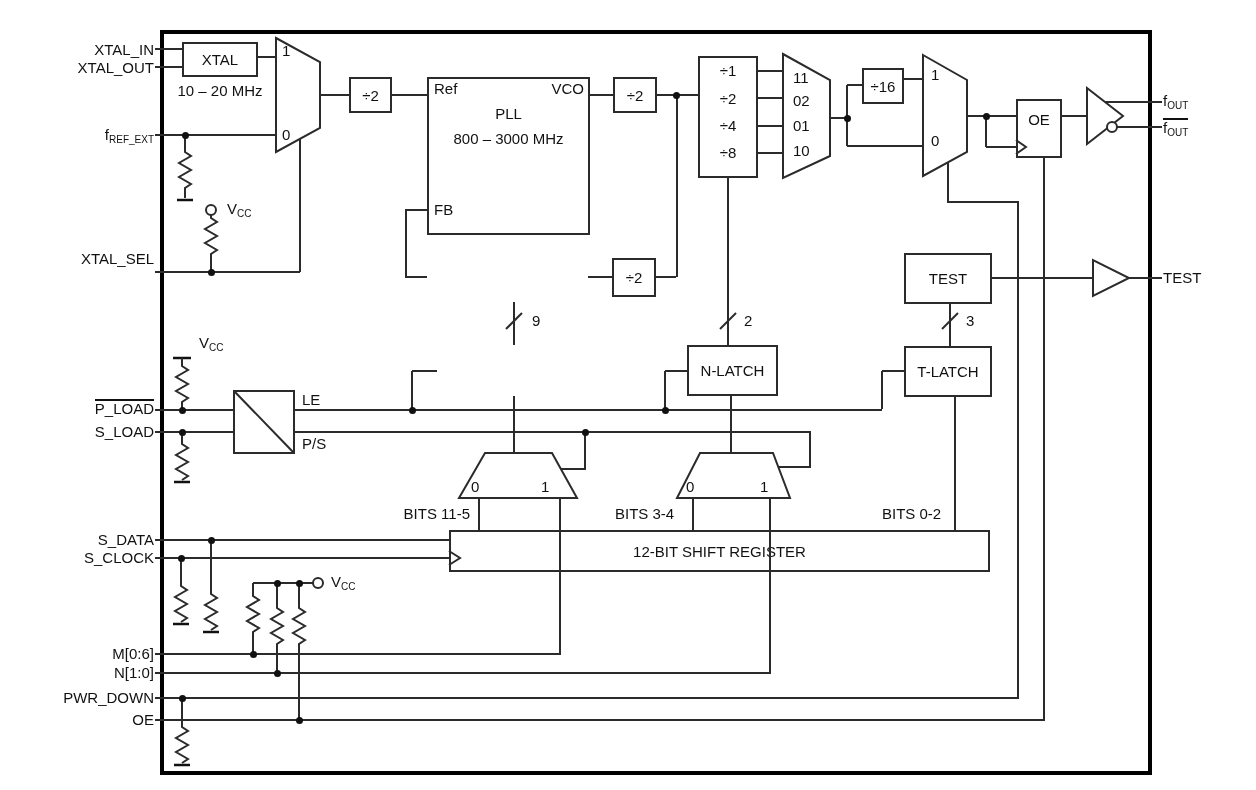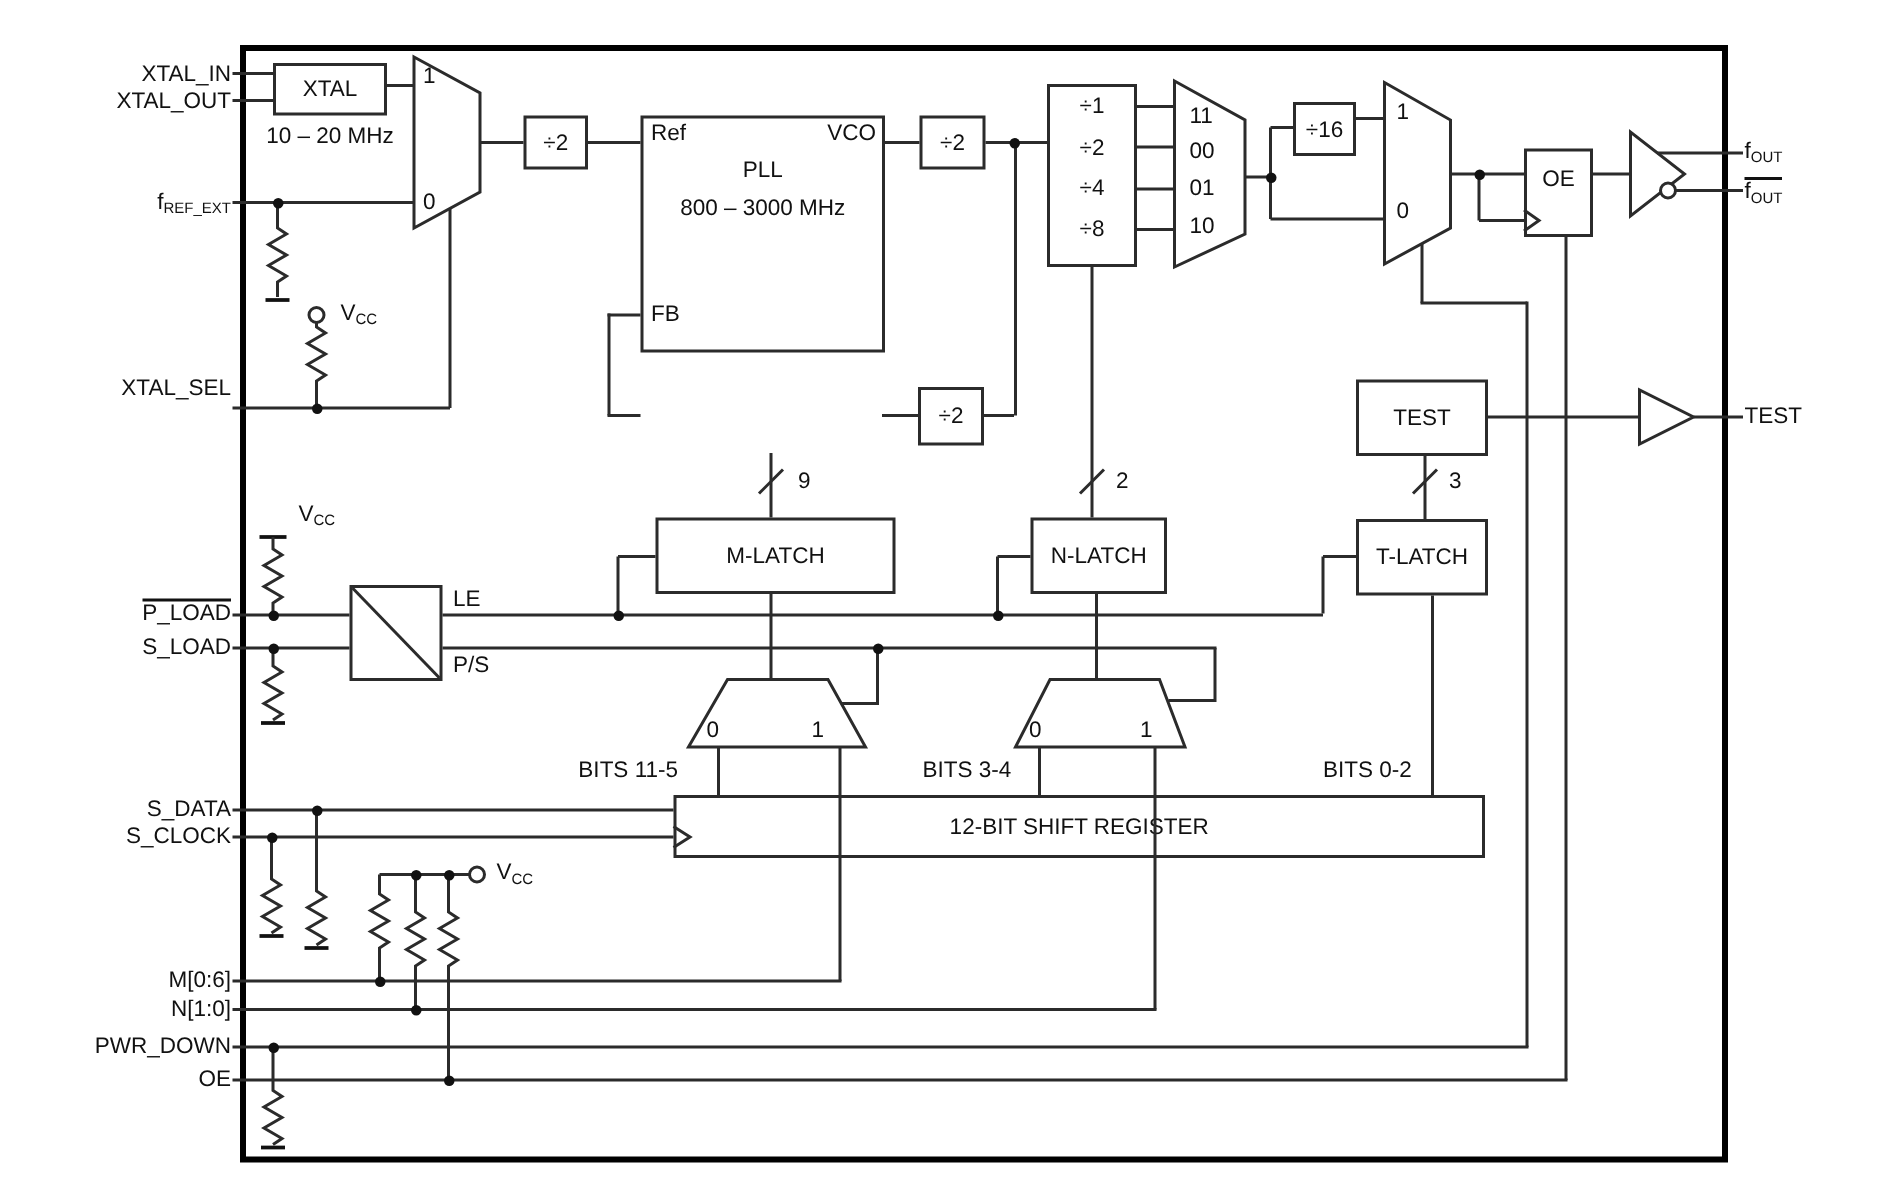--- a/index.html
+++ b/index.html
@@ -51,23 +51,20 @@
     <span>÷16</span>
   </div>
   <div class="box" style="left:1016px;top:99px;width:46px;height:59px;align-items:center;padding-bottom:18px">
     <span>OE</span>
   </div>
   <div class="box" style="left:904px;top:253px;width:88px;height:51px">
     <span>TEST</span>
   </div>
   <div class="box" style="left:612px;top:258px;width:44px;height:39px">
     <span>÷2</span>
-  </div>
-  <div class="box" style="left:437px;top:345px;width:160px;height:51px">
-    <span>M-LATCH</span>
   </div>
   <div class="box" style="left:904px;top:346px;width:88px;height:51px">
     <span>T-LATCH</span>
   </div>
   <div class="box" style="left:687px;top:345px;width:91px;height:51px">
     <span>N-LATCH</span>
   </div>
   <div class="box" style="left:233px;top:390px;width:62px;height:64px"></div>
   <div class="box" style="left:449px;top:530px;width:541px;height:42px">
     <span>12-BIT SHIFT REGISTER</span>
@@ -231,35 +228,35 @@
   <div class="lbl" style="left:434px;top:80px">Ref</div>
   <div class="lbl rt" style="left:540px;top:80px;width:44px">VCO</div>
   <div class="lbl ctr" style="left:427px;top:105px;width:163px">PLL</div>
   <div class="lbl ctr" style="left:427px;top:130px;width:163px">800 – 3000 MHz</div>
   <div class="lbl" style="left:434px;top:201px">FB</div>
   <div class="lbl ctr" style="left:698px;top:62px;width:60px">÷1</div>
   <div class="lbl ctr" style="left:698px;top:90px;width:60px">÷2</div>
   <div class="lbl ctr" style="left:698px;top:117px;width:60px">÷4</div>
   <div class="lbl ctr" style="left:698px;top:144px;width:60px">÷8</div>
   <div class="lbl" style="left:793px;top:69px">11</div>
-  <div class="lbl" style="left:793px;top:92px">00</div>
+  <div class="lbl" style="left:793px;top:92px">02</div>
   <div class="lbl" style="left:793px;top:117px">01</div>
   <div class="lbl" style="left:793px;top:142px">10</div>
   <div class="lbl" style="left:931px;top:66px">1</div>
   <div class="lbl" style="left:931px;top:132px">0</div>
   <div class="lbl" style="left:532px;top:312px">9</div>
   <div class="lbl" style="left:744px;top:312px">2</div>
   <div class="lbl" style="left:966px;top:312px">3</div>
   <div class="lbl" style="left:302px;top:391px">LE</div>
   <div class="lbl" style="left:302px;top:435px">P/S</div>
   <div class="lbl" style="left:471px;top:478px">0</div>
   <div class="lbl" style="left:541px;top:478px">1</div>
   <div class="lbl" style="left:686px;top:478px">0</div>
   <div class="lbl" style="left:760px;top:478px">1</div>
-  <div class="lbl rt" style="left:376px;top:505px;width:76px">BITS 11-5</div>
+  <div class="lbl rt" style="left:394px;top:505px;width:76px">BITS 11-5</div>
   <div class="lbl" style="left:615px;top:505px">BITS 3-4</div>
   <div class="lbl" style="left:882px;top:505px">BITS 0-2</div>
 
   <div class="lbl" style="left:227px;top:200px"><span>V</span><sub>CC</sub></div>
   <div class="lbl" style="left:199px;top:334px"><span>V</span><sub>CC</sub></div>
   <div class="lbl" style="left:331px;top:573px"><span>V</span><sub>CC</sub></div>
 
 </div>
 
 </body></html>

